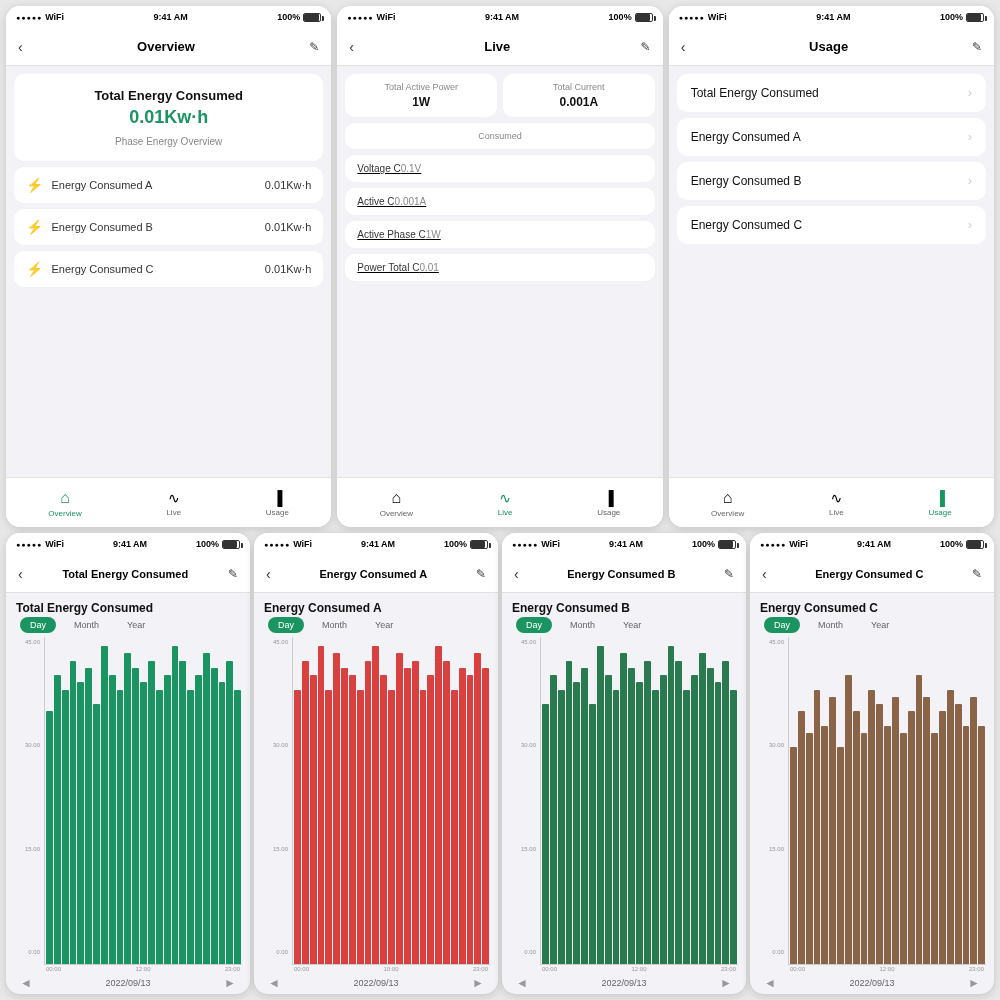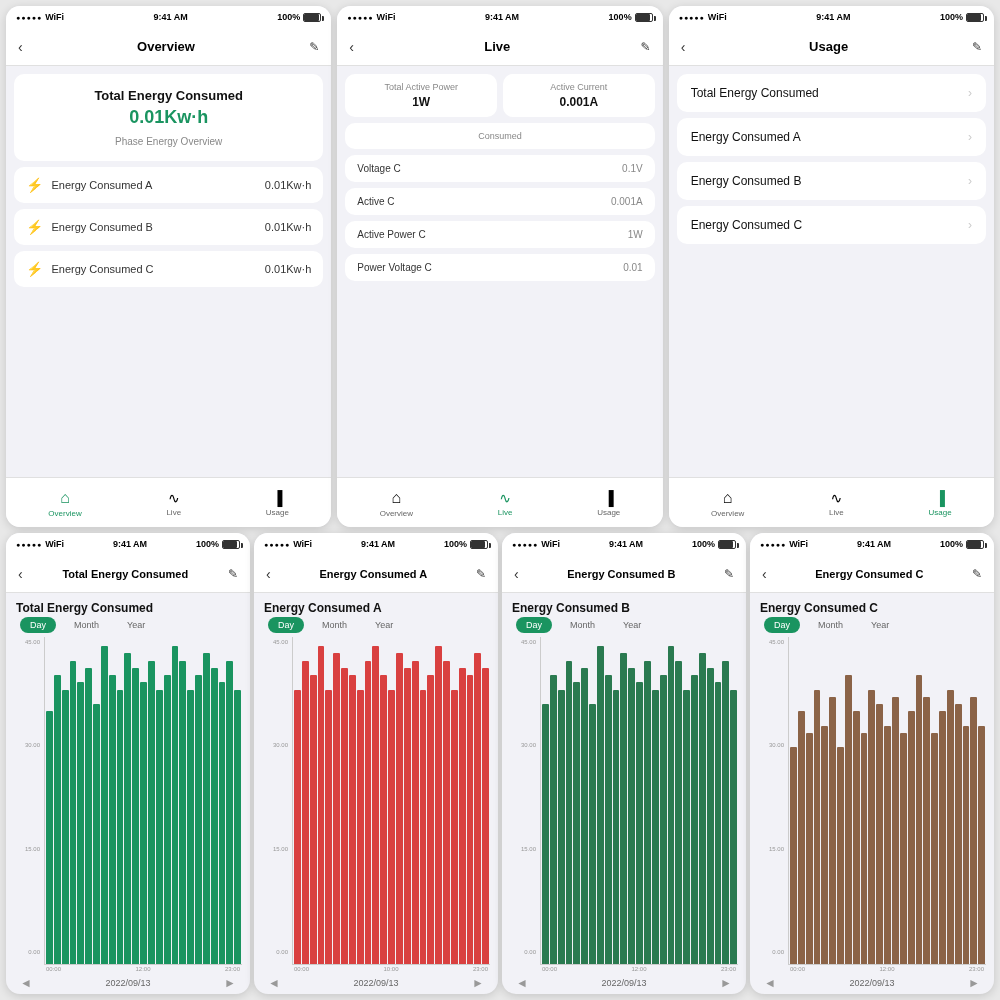--- a/index.html
+++ b/index.html
@@ -286,22 +286,22 @@
     .phase-tab.active {
       background: #1a9460;
       color: white;
     }
 
     .live-data-item {
       background: white;
       border-radius: 10px;
       padding: 8px 12px;
       display: flex;
-      justify-content: space-between;
-      align-items: center;
+      align-items: center;
+      text-decoration: underline;
     }
 
     .live-data-label {
       font-size: 10px;
       color: #333;
     }
 
     .live-data-value {
       font-size: 10px;
       color: #888;
@@ -462,41 +462,41 @@
       <span class="nav-title">Live</span>
       <span class="nav-edit">✎</span>
     </div>
     <div class="content">
       <div class="live-row">
         <div class="live-metric">
           <div class="live-metric-label">Total Active Power</div>
           <div class="live-metric-value">1W</div>
         </div>
         <div class="live-metric">
-          <div class="live-metric-label">Active Current</div>
+          <div class="live-metric-label">Total Current</div>
           <div class="live-metric-value">0.001A</div>
         </div>
       </div>
       <div class="frequency-card">
         <div class="frequency-label">Consumed</div>
       </div>
       <div class="live-data-item">
         <span class="live-data-label">Voltage C</span>
         <span class="live-data-value">0.1V</span>
       </div>
       <div class="live-data-item">
         <span class="live-data-label">Active C</span>
         <span class="live-data-value">0.001A</span>
       </div>
       <div class="live-data-item">
-        <span class="live-data-label">Active Power C</span>
+        <span class="live-data-label">Active Phase C</span>
         <span class="live-data-value">1W</span>
       </div>
       <div class="live-data-item">
-        <span class="live-data-label">Power Voltage C</span>
+        <span class="live-data-label">Power Total C</span>
         <span class="live-data-value">0.01</span>
       </div>
     </div>
     <div class="tab-bar">
       <div class="tab-item">
         <span class="tab-icon">⌂</span>
         <span class="tab-label">Overview</span>
       </div>
       <div class="tab-item">
         <span class="tab-icon active" style="font-size:14px;color:#1a9460;">∿</span>

